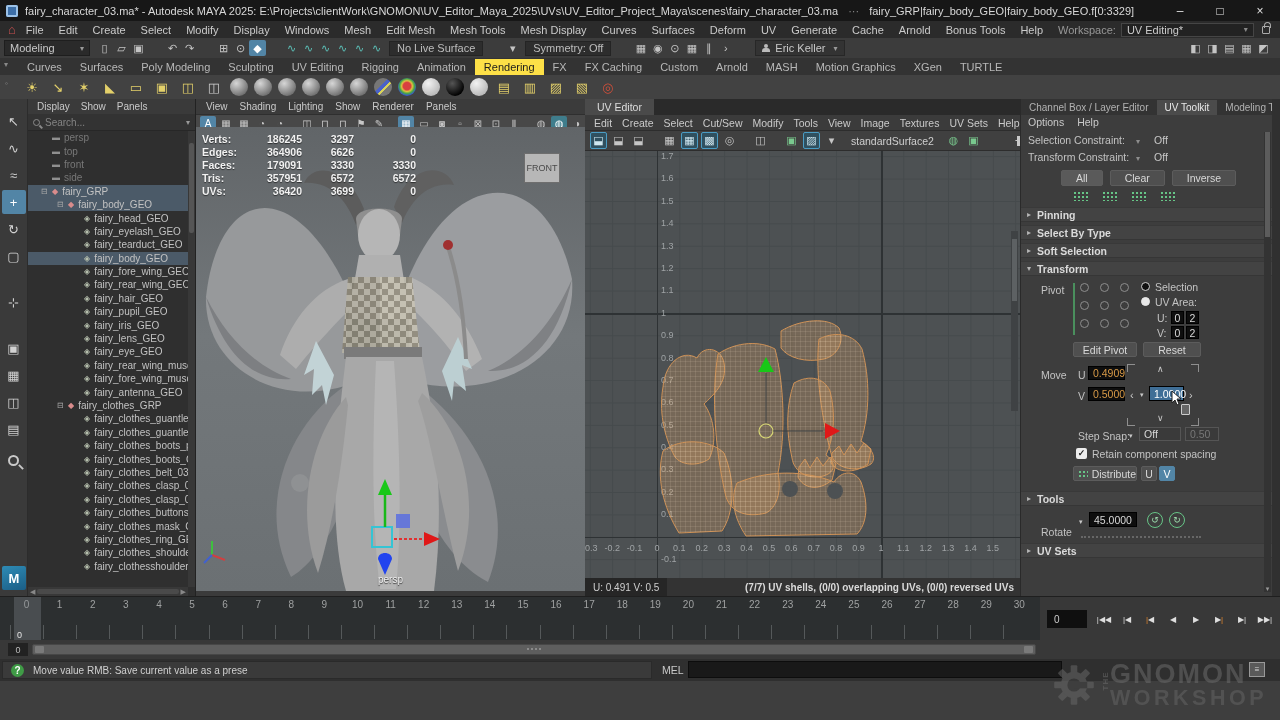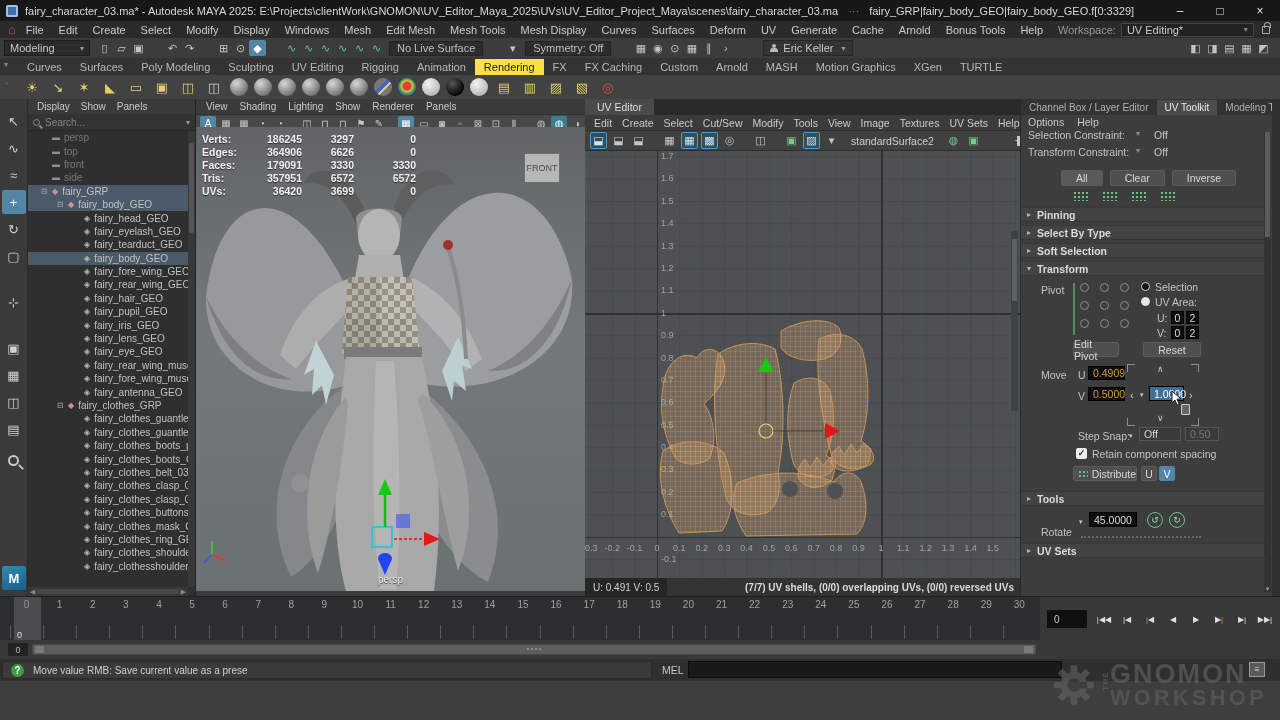--- a/index.html
+++ b/index.html
@@ -24,21 +24,21 @@
 .lock{width:9px;height:8px;border:1px solid #aaa;border-radius:1px;position:relative;margin:0 10px 0 8px}
 .lock:before{content:"";position:absolute;left:1px;top:-5px;width:5px;height:5px;border:1px solid #aaa;border-bottom:none;border-radius:4px 4px 0 0}
 
 #statusline{left:0;top:38px;width:1280px;height:20px;background:#3c3c3c;display:flex;align-items:center;padding-left:4px}
 .modebox{width:86px;height:16px;background:#2a2a2a;border:1px solid #1e1e1e;display:flex;align-items:center;padding:0 5px;margin-right:6px}
 .modebox .car{margin-left:auto;font-size:8px;color:#999}
 .sic{width:17px;height:16px;display:flex;align-items:center;justify-content:center;color:#c4c4c4;font-size:11px;flex:none}
 .sic.on{background:#5285a6;border-radius:2px;color:#fff}
 .sic.teal{color:#5bbcb4}
 .fieldbox{height:15px;background:#2d2d2d;border:1px solid #242424;display:flex;align-items:center;padding:0 7px;color:#bdbdbd;margin:0 4px;white-space:nowrap}
-.userbox{display:flex;align-items:center;height:16px;background:#333;border:1px solid #272727;padding:0 6px;margin-left:12px}
+.userbox{display:flex;align-items:center;height:16px;background:#333;border:1px solid #272727;padding:0 6px;margin-left:4px}
 .person{width:8px;height:8px;position:relative;margin-right:5px}
 .person:before{content:"";position:absolute;left:2px;top:0;width:4px;height:4px;border-radius:50%;background:#bbb}
 .person:after{content:"";position:absolute;left:0;top:4px;width:8px;height:4px;border-radius:3px 3px 0 0;background:#bbb}
 .userbox .car{margin-left:8px;font-size:8px;color:#999}
 #statusline .spacer{flex:1}
 
 #shelftabs{left:0;top:58px;width:1280px;height:17px;background:#333;display:flex;align-items:flex-end;padding-left:18px}
 #shelftabs .pre{position:absolute;left:4px;top:2px;color:#888;font-size:8px}
 .shtab{padding:2px 9px;color:#b8b8b8;white-space:nowrap}
 .shtab.active{background:#fde047;color:#1c1c1c}
@@ -125,21 +125,21 @@
 #uvvscroll .thumb{position:absolute;left:1px;top:8px;width:5px;height:62px;background:#5d6163}
 #uvstatus{position:absolute;left:0;bottom:0;width:435px;height:18px;background:#333;display:flex;align-items:center;font-size:10px}
 #uvstatus .lbox{background:#262626;height:18px;display:flex;align-items:center;padding:0 8px;color:#cfcfcf;white-space:nowrap}
 #uvstatus .rtxt{margin-left:auto;padding-right:6px;color:#dadada;font-weight:bold;white-space:nowrap}
 
 #toolkit{left:1020px;top:99px;width:252px;height:497px;background:#3d3d3d;border-left:1px solid #2a2a2a;font-size:10.5px}
 #toolkit .tabrow{height:16px;background:#333;display:flex;align-items:flex-end}
 .tktab{padding:2px 8px;color:#b2b2b2;white-space:nowrap;font-size:10px}
 .tktab.active{background:#4b4b4b;color:#e9e9e9}
 #toolkit .phead{height:14px;display:flex;align-items:center;gap:13px;padding-left:7px;color:#c9c9c9}
-.tkrow{display:flex;align-items:flex-start;height:17px;padding-left:7px}
+.tkrow{display:flex;align-items:flex-end;height:17px;padding-left:7px}
 .tkrow .lab{width:108px;color:#c3c3c3}
 .tkrow .car{color:#8d8d8d;font-size:8px;margin-right:14px}
 .btn{background:#4f4f4f;border:1px solid #5c5c5c;border-radius:2px;color:#d8d8d8;display:flex;align-items:center;justify-content:center;height:15px}
 #tkbuttons{display:flex;gap:7px;margin:7px 0 5px 40px}
 #tkbuttons .btn{padding:0 14px;height:16px}
 #tkbuttons .btn.hl{background:#5a5a5a}
 #tkicons{display:flex;gap:14px;margin:2px 0 6px 52px}
 .dotgrid{width:15px;height:10px;background-image:radial-gradient(#67c587 1px,transparent 1.2px);background-size:4px 4px}
 .sect{height:15px;background:#434343;display:flex;align-items:center;margin-top:3px;border-top:1px solid #393939;border-bottom:1px solid #363636}
 .sect .ar{width:16px;text-align:center;color:#b5b5b5;font-size:8px}
@@ -960,21 +960,21 @@
     <span class="radio selfill" style="left:120px;top:6px"></span>
     <span class="plabel" style="left:134px;top:5px">Selection</span>
     <span class="radio fillw" style="left:120px;top:21px"></span>
     <span class="plabel" style="left:134px;top:20px">UV Area:</span>
     <span class="plabel" style="left:136px;top:36px">U:</span>
     <span class="nbox tiny" style="left:150px;top:35px">0</span>
     <span class="nbox tiny" style="left:165px;top:35px">2</span>
     <span class="plabel" style="left:136px;top:51px">V:</span>
     <span class="nbox tiny" style="left:150px;top:50px">0</span>
     <span class="nbox tiny" style="left:165px;top:50px">2</span>
-    <span class="btn" style="position:absolute;left:52px;top:66px;width:46px">Edit Pivot</span>
+    <span class="btn" style="position:absolute;left:52px;top:66px;width:64px">Edit Pivot</span>
     <span class="btn" style="position:absolute;left:122px;top:66px;width:58px">Reset</span>
     <span class="plabel" style="left:20px;top:93px">Move</span>
     <span class="plabel" style="left:57px;top:93px">U</span>
     <span class="nbox orange" style="left:67px;top:90px;width:37px;height:14px">0.4909</span>
     <span class="plabel" style="left:57px;top:114px">V</span>
     <span class="nbox orange" style="left:67px;top:111px;width:37px;height:14px">0.5000</span>
     <span class="corner" style="left:106px;top:88px;border-left-width:1px;border-top-width:1px"></span>
     <span class="corner" style="left:170px;top:88px;border-right-width:1px;border-top-width:1px"></span>
     <span class="corner" style="left:106px;top:142px;border-left-width:1px;border-bottom-width:1px"></span>
     <span class="corner" style="left:170px;top:142px;border-right-width:1px;border-bottom-width:1px"></span>

